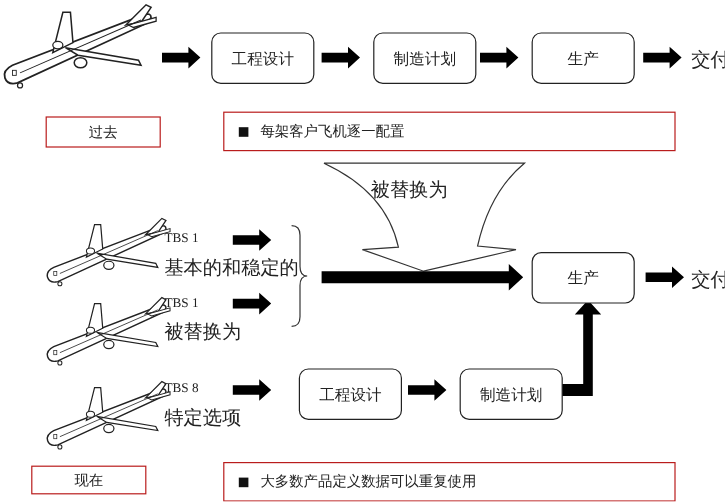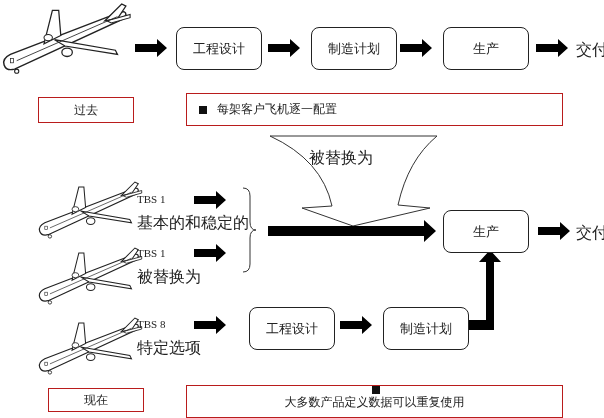--- a/index.html
+++ b/index.html
@@ -115,17 +115,17 @@
 <div class="label" style="left:137px; top:267px;">被替换为</div>
 <div class="label tbs" style="left:137px; top:318px;">TBS 8</div>
 <div class="label" style="left:137px; top:338px;">特定选项</div>
 
 <div class="rbox" style="left:443px; top:210px; width:86px; height:43px;">生产</div>
 <div class="label" style="left:576px; top:223px;">交付</div>
 
 <div class="rbox" style="left:249px; top:307px; width:86px; height:43px;">工程设计</div>
 <div class="rbox" style="left:383px; top:307px; width:86px; height:43px;">制造计划</div>
 
-<div class="sbox" style="left:48px; top:388px; width:96px; height:24px; justify-content:center;">现在</div>
-<div class="sbox" style="left:186px; top:385px; width:377px; height:33px;flex-direction:column;">
+<div class="sbox" style="left:26px; top:388px; width:96px; height:24px; justify-content:center;">现在</div>
+<div class="sbox" style="left:186px; top:385px; width:377px; height:33px;">
   <span class="bullet"></span>
   <span>大多数产品定义数据可以重复使用</span>
 </div>
 
 </body></html>

